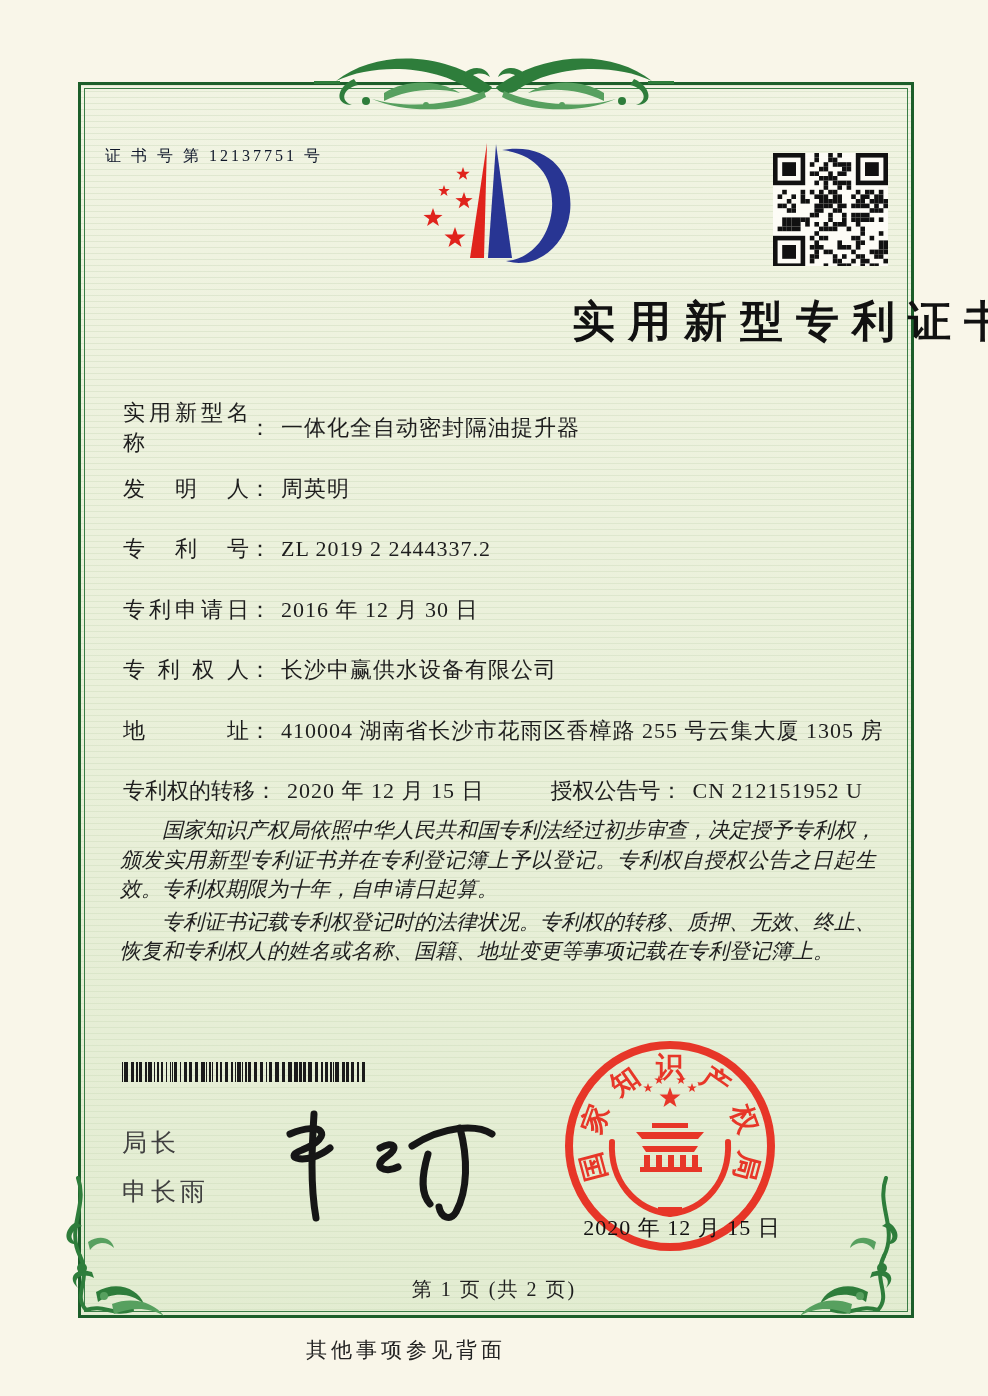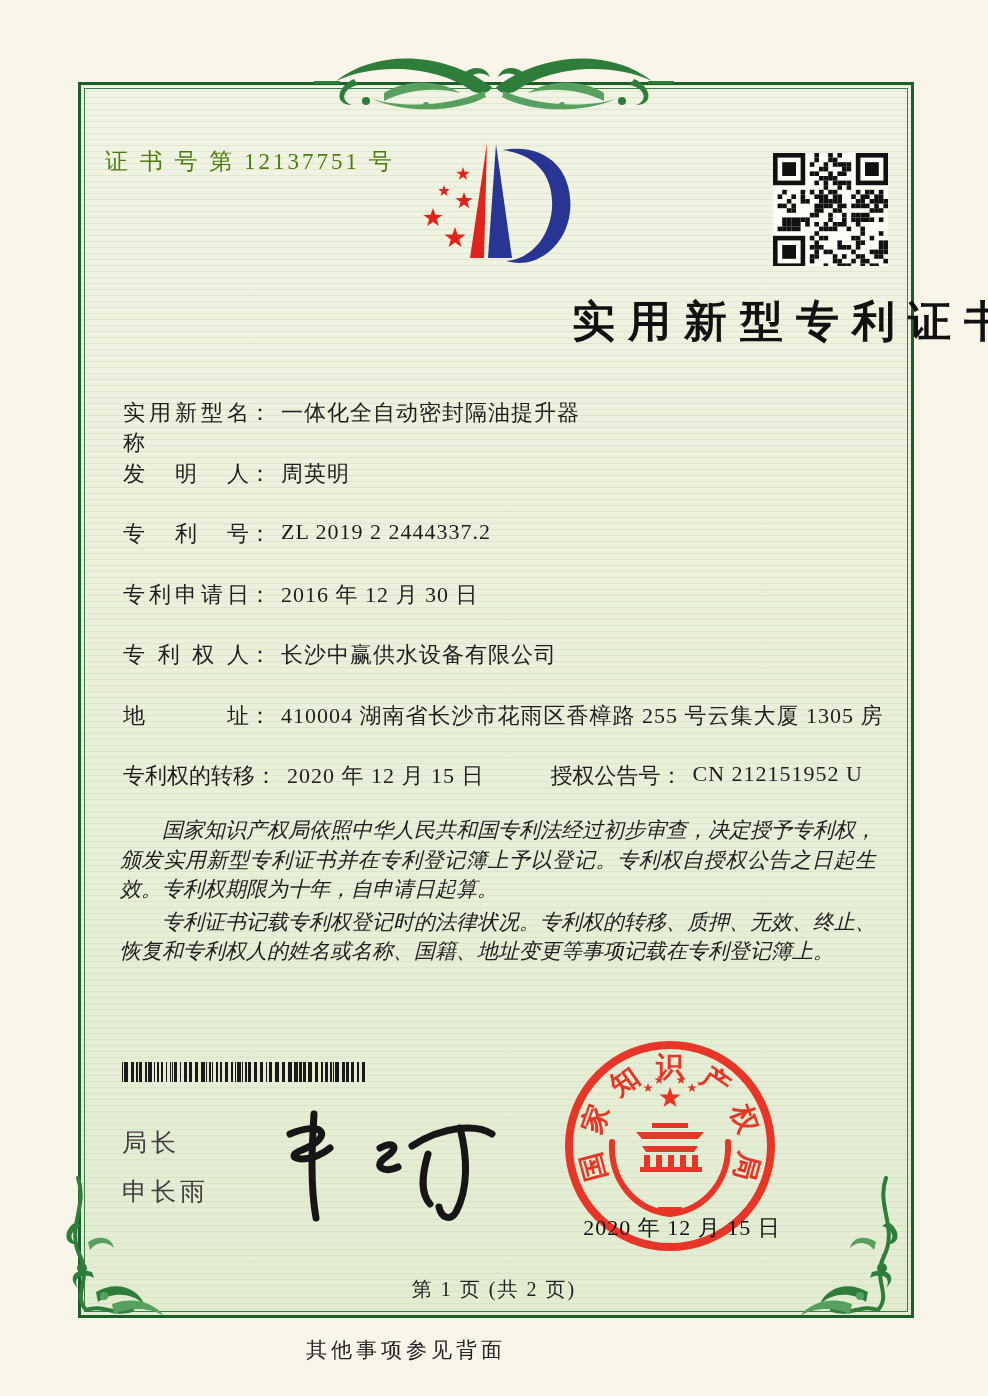--- a/index.html
+++ b/index.html
@@ -14,30 +14,30 @@
   .frame{
     left:78px;top:82px;width:830px;height:1230px;
     border:3px solid #1c5e2a;
     background:
       linear-gradient(180deg, rgba(238,243,224,.25) 0%, rgba(214,230,195,.55) 100%),
       repeating-linear-gradient(180deg, rgba(140,170,120,.22) 0 1px, rgba(0,0,0,0) 1px 6px),
       #f2f4e3;
   }
   .frame-inner{position:absolute;inset:3px;border:1px solid #3a7d46;}
   
-  .cert-no{left:105px;top:146px;font-size:23px;letter-spacing:3px;color:#4d7c0f;text-align:right;}
+  .cert-no{left:105px;top:146px;font-size:16px;letter-spacing:3px;color:#0f172a;text-align:right;}
   .logo{left:418px;top:130px;}
   .qr{left:773px;top:153px;}
   .doc-title{
     left:0;top:293px;width:988px;text-align:right;
     font-size:43px;font-weight:bold;letter-spacing:13px;text-indent:13px;color:#111;padding-left:32px;
   }
   
   .fields{left:123px;top:398px;width:770px;}
-  .field-row{height:60.5px;display:flex;font-size:22px;}
+  .field-row{height:60.5px;display:flex;align-items:center;font-size:22px;}
   .flabel{display:inline-block;width:126px;text-align:justify;text-align-last:justify;}
   .fcolon{margin-right:10px;}
   .fvalue{letter-spacing:1px;}
   .grant-gap{margin-left:66px;}
   
   .body-text{left:120px;top:816px;width:756px;font-size:21px;line-height:29.5px;text-align:justify;font-style:italic;}
   .body-text p{margin:0;text-indent:2em;}
   .body-text p + p{margin-top:3px;}
   
   .barcode{left:122px;top:1062px;}

